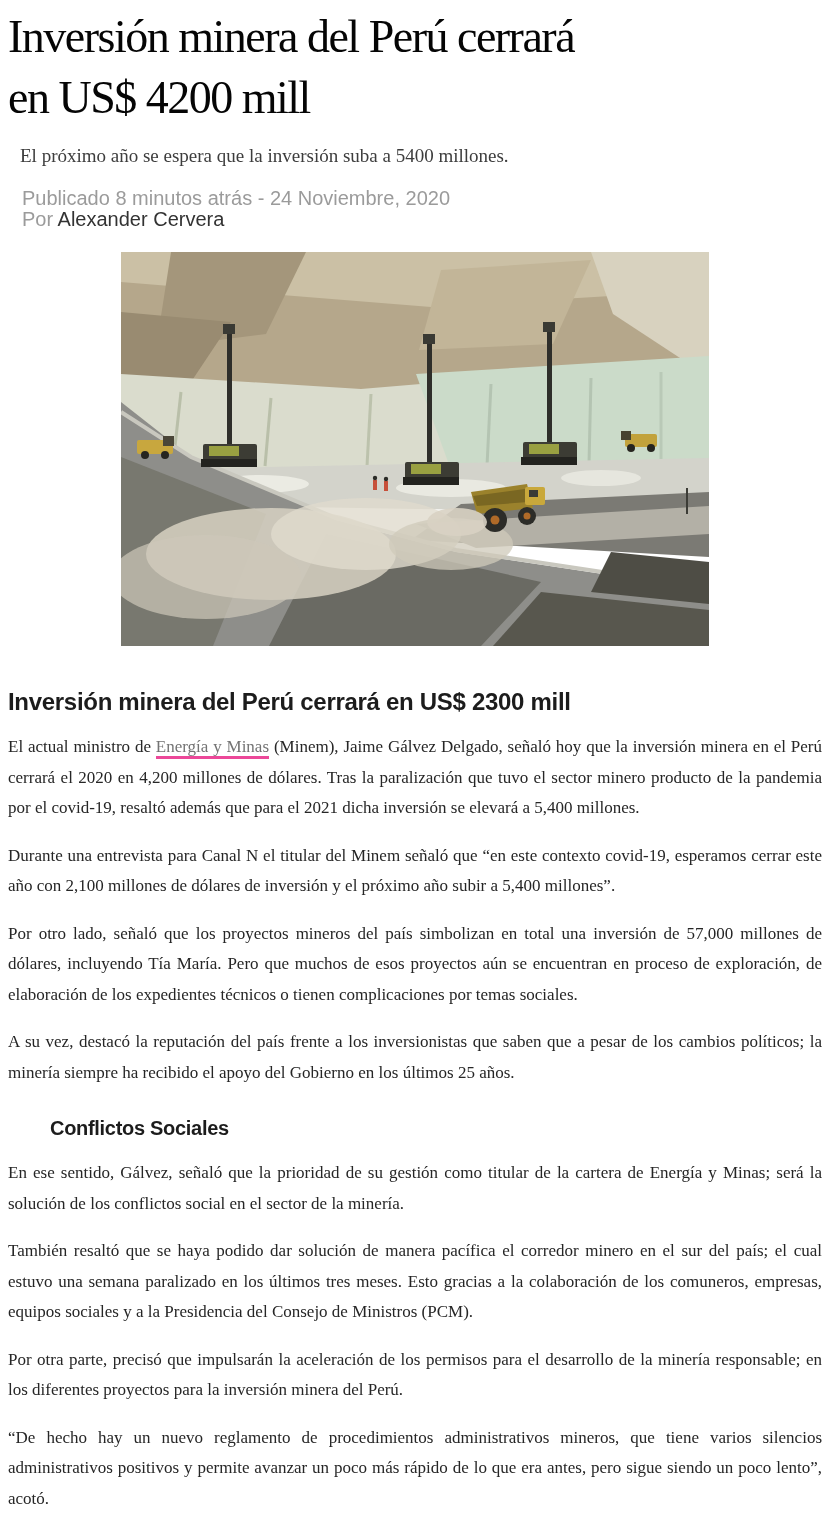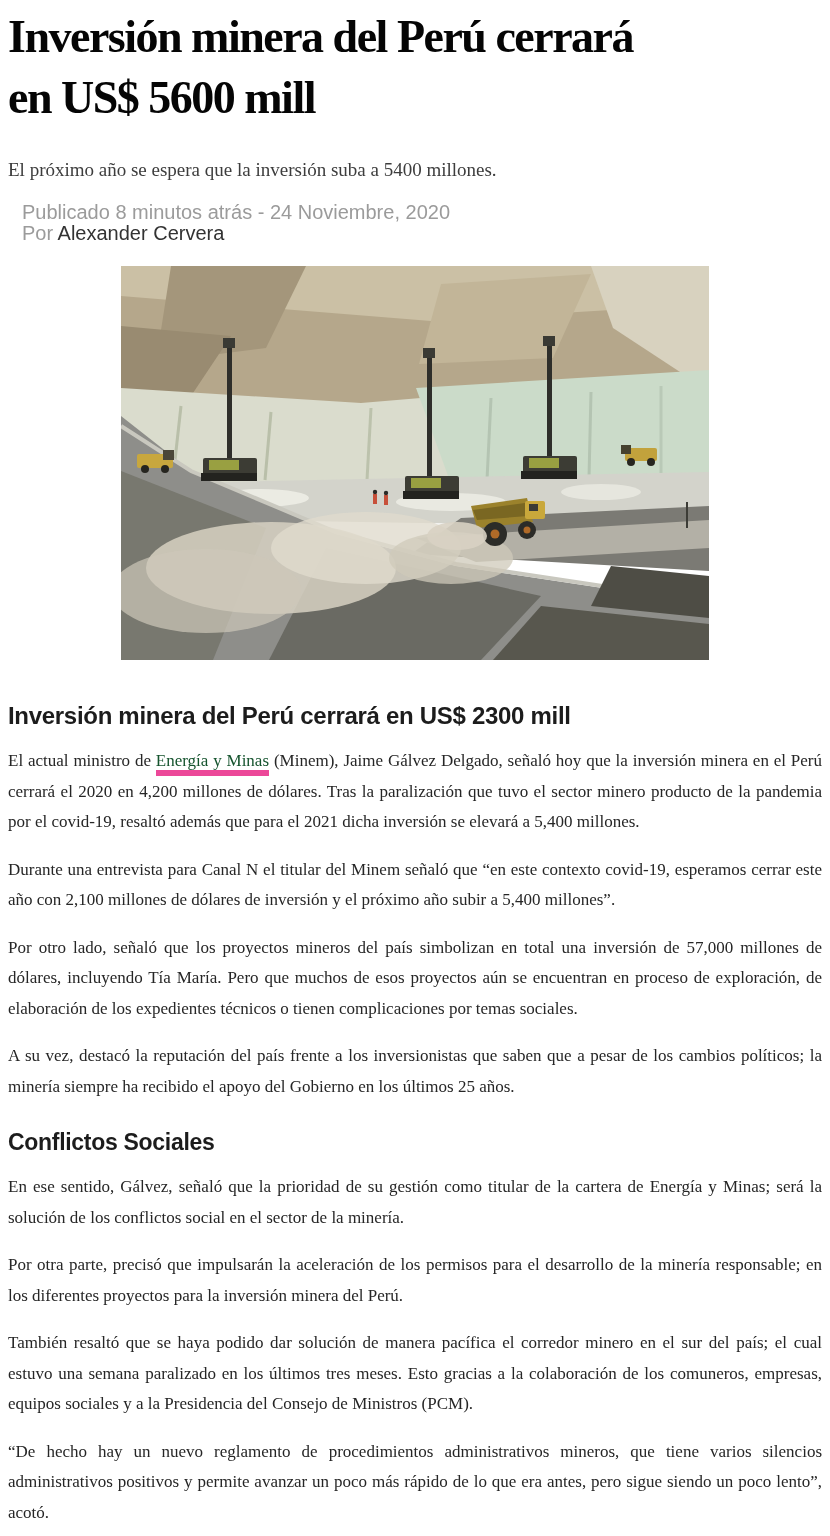--- a/index.html
+++ b/index.html
@@ -8,33 +8,33 @@
     width: 830px;
     min-height: 1536px;
     background: #ffffff;
     color: #262626;
     font-family: "Liberation Serif", serif;
   }
   .page { padding: 4px 8px 28px 8px; }
 
   
   h1.headline {
-    margin: 2px 0 24px 0;
+    margin: 2px 0 10px 0;
     color: #050505;
     font-family: "Liberation Serif", serif;
-    font-weight: 700;
+    font-weight: 400;
     font-size: 46px;
     line-height: 61px;
     letter-spacing: -1.5px;
   }
   h1.headline .t-line { display: block; }
 
   
   .subtitle {
-    margin: 0 0 0 0;
+    margin: 0 0 0 12px;
     padding-top: 6px;
     font-size: 19px;
     line-height: 24px;
     color: #3d3d3d;
   }
 
   
   .meta {
     margin: 20px 0 16px 14px;
     font-family: "Liberation Sans", sans-serif;
@@ -59,45 +59,45 @@
   
   h2.section {
     margin: 42px 0 16px 0;
     font-family: "Liberation Sans", sans-serif;
     font-weight: 700;
     font-size: 24px;
     line-height: 28px;
     color: #1c1c1c;
     letter-spacing: -0.3px;
   }
-  h2.section.sub { margin-top: 26px; font-size: 23px; }
+  h2.section.sub { margin-top: 26px; font-size: 20px; margin-left: 42px; }
 
   
   p.body {
     margin: 0 0 17px 0;
     font-size: 17px;
     line-height: 30.5px;
     text-align: justify;
     color: #262626;
   }
   a.inline-link {
-    color: #14532d;
+    color: #737373;
     text-decoration: none;
-    border-bottom: 6px solid #ec4899;
+    border-bottom: 3px solid #ec4899;
     cursor: pointer;
   }
 </style>
 </head>
 <body>
 
 <div class="page">
 
   <h1 class="headline">
     <span class="t-line">Inversión minera del Perú cerrará</span>
-    <span class="t-line">en US$ 5600 mill</span>
+    <span class="t-line">en US$ 4200 mill</span>
   </h1>
 
   <p class="subtitle">El próximo año se espera que la inversión suba a 5400 millones.</p>
 
   <div class="meta">
     <div>Publicado 8 minutos atrás - 24 Noviembre, 2020</div>
     <div><span>Por </span><span class="author">Alexander Cervera</span></div>
   </div>
 
   <figure class="photo">
@@ -205,19 +205,19 @@
   <p class="body">Durante una entrevista para Canal N el titular del Minem señaló que “en este contexto covid-19, esperamos cerrar este año con 2,100 millones de dólares de inversión y el próximo año subir a 5,400 millones”.</p>
 
   <p class="body">Por otro lado, señaló que los proyectos mineros del país simbolizan en total una inversión de 57,000 millones de dólares, incluyendo Tía María. Pero que muchos de esos proyectos aún se encuentran en proceso de exploración, de elaboración de los expedientes técnicos o tienen complicaciones por temas sociales.</p>
 
   <p class="body">A su vez, destacó la reputación del país frente a los inversionistas que saben que a pesar de los cambios políticos; la minería siempre ha recibido el apoyo del Gobierno en los últimos 25 años.</p>
 
   <h2 class="section sub">Conflictos Sociales</h2>
 
   <p class="body">En ese sentido, Gálvez, señaló que la prioridad de su gestión como titular de la cartera de Energía y Minas; será la solución de los conflictos social en el sector de la minería.</p>
 
+  <p class="body">También resaltó que se haya podido dar solución de manera pacífica el corredor minero en el sur del país; el cual estuvo una semana paralizado en los últimos tres meses. Esto gracias a la colaboración de los comuneros, empresas, equipos sociales y a la Presidencia del Consejo de Ministros (PCM).</p>
+
   <p class="body">Por otra parte, precisó que impulsarán la aceleración de los permisos para el desarrollo de la minería responsable; en los diferentes proyectos para la inversión minera del Perú.</p>
 
-  <p class="body">También resaltó que se haya podido dar solución de manera pacífica el corredor minero en el sur del país; el cual estuvo una semana paralizado en los últimos tres meses. Esto gracias a la colaboración de los comuneros, empresas, equipos sociales y a la Presidencia del Consejo de Ministros (PCM).</p>
-
   <p class="body">“De hecho hay un nuevo reglamento de procedimientos administrativos mineros, que tiene varios silencios administrativos positivos y permite avanzar un poco más rápido de lo que era antes, pero sigue siendo un poco lento”, acotó.</p>
 
 </div>
 
 </body></html>

